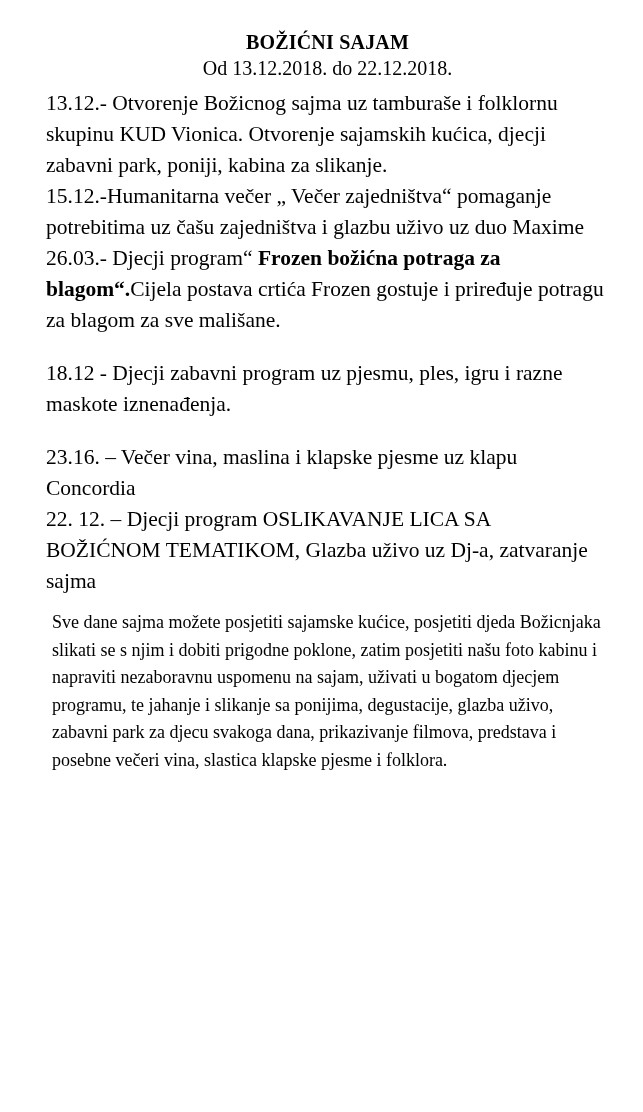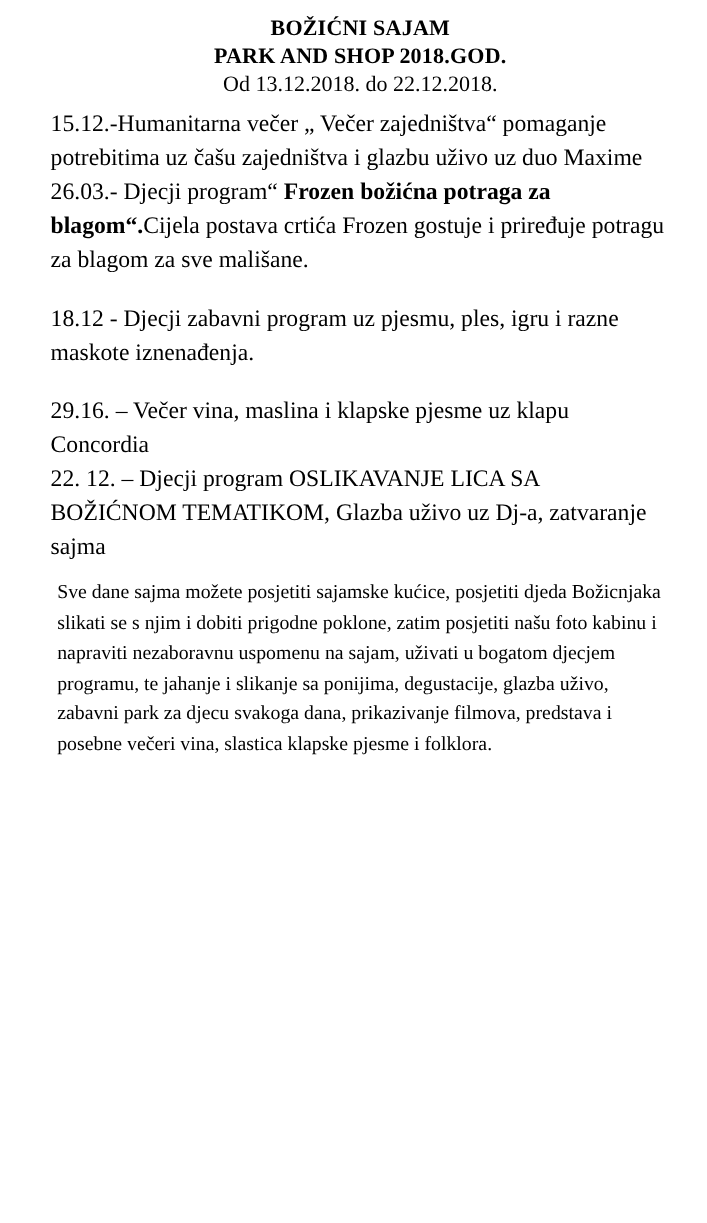--- a/index.html
+++ b/index.html
@@ -11,21 +11,21 @@
     width: 643px;
     height: 1112px;
     overflow: hidden;
     font-family: "Liberation Serif", serif;
     color: #000000;
   }
   .page {
     width: 643px;
     height: 1112px;
     box-sizing: border-box;
-    padding: 14px 34px 0 46px;
+    padding: 30px 34px 0 46px;
     position: relative;
   }
   .title-block {
     text-align: center;
     margin: 0 0 6px 0;
   }
   .title-line-1, .title-line-2 {
     font-weight: bold;
     font-size: 20px;
     line-height: 25px;
@@ -59,27 +59,27 @@
     text-align: left;
   }
 </style>
 </head>
 <body>
 
 <div class="page">
 
   <div class="title-block">
     <div class="title-line-1">BOŽIĆNI SAJAM</div>
-    <div class="title-line-2">PARK AND SHOP 2018.GOD.</div>
     <div class="title-line-3">Od 13.12.2018. do 22.12.2018.</div>
   </div>
 
   <div class="body-block">
+    <p class="entry">13.12.-  Otvorenje Božicnog sajma  uz tamburaše i folklornu skupinu KUD Vionica. Otvorenje sajamskih kućica, djecji zabavni park, poniji, kabina za slikanje.</p>
     <p class="entry">15.12.-Humanitarna večer „ Večer zajedništva“ pomaganje potrebitima uz čašu zajedništva i glazbu uživo uz duo Maxime</p>
     <p class="entry"><span>26.03.- Djecji program“ </span><span class="bold">Frozen božićna potraga za blagom“.</span><span>Cijela postava crtića Frozen gostuje i priređuje potragu za blagom za sve mališane.</span></p>
     <p class="entry spaced-before">18.12 - Djecji zabavni program uz pjesmu, ples, igru i razne maskote iznenađenja.</p>
-    <p class="entry spaced-before">29.16. – Večer vina, maslina i klapske pjesme uz klapu Concordia</p>
+    <p class="entry spaced-before">23.16. – Večer vina, maslina i klapske pjesme uz klapu Concordia</p>
     <p class="entry">22. 12. – Djecji program OSLIKAVANJE LICA SA BOŽIĆNOM TEMATIKOM, Glazba uživo uz Dj-a, zatvaranje sajma</p>
   </div>
 
   <div class="footer-block">Sve dane sajma možete posjetiti sajamske kućice, posjetiti djeda Božicnjaka slikati se s njim i dobiti prigodne poklone, zatim posjetiti našu foto kabinu i napraviti nezaboravnu  uspomenu na sajam, uživati u bogatom djecjem programu, te jahanje i slikanje sa ponijima, degustacije, glazba uživo, zabavni park za djecu svakoga dana, prikazivanje filmova, predstava i posebne večeri vina, slastica klapske pjesme i folklora.</div>
 
 </div>
 
 </body></html>

